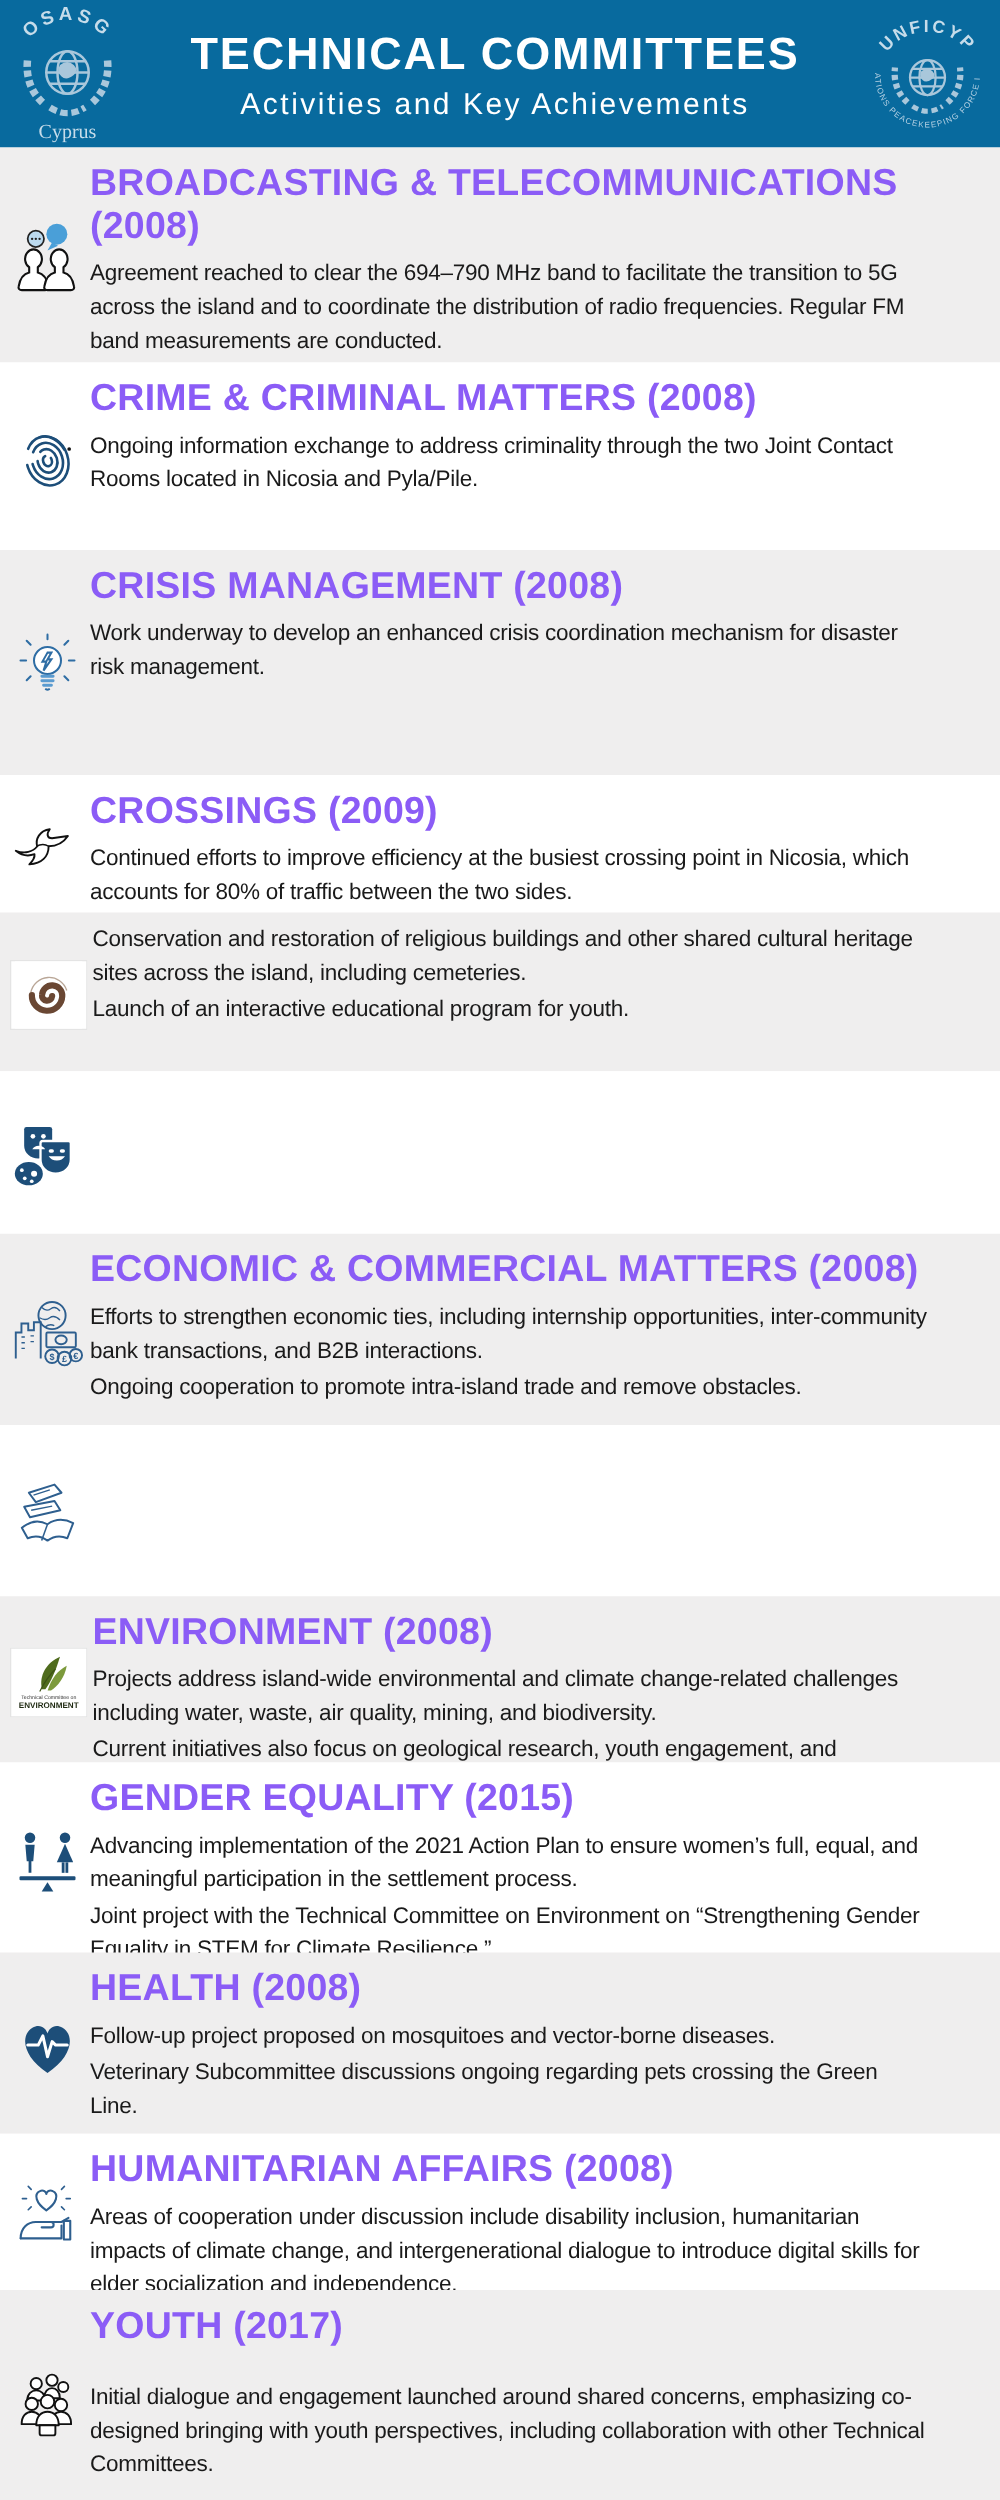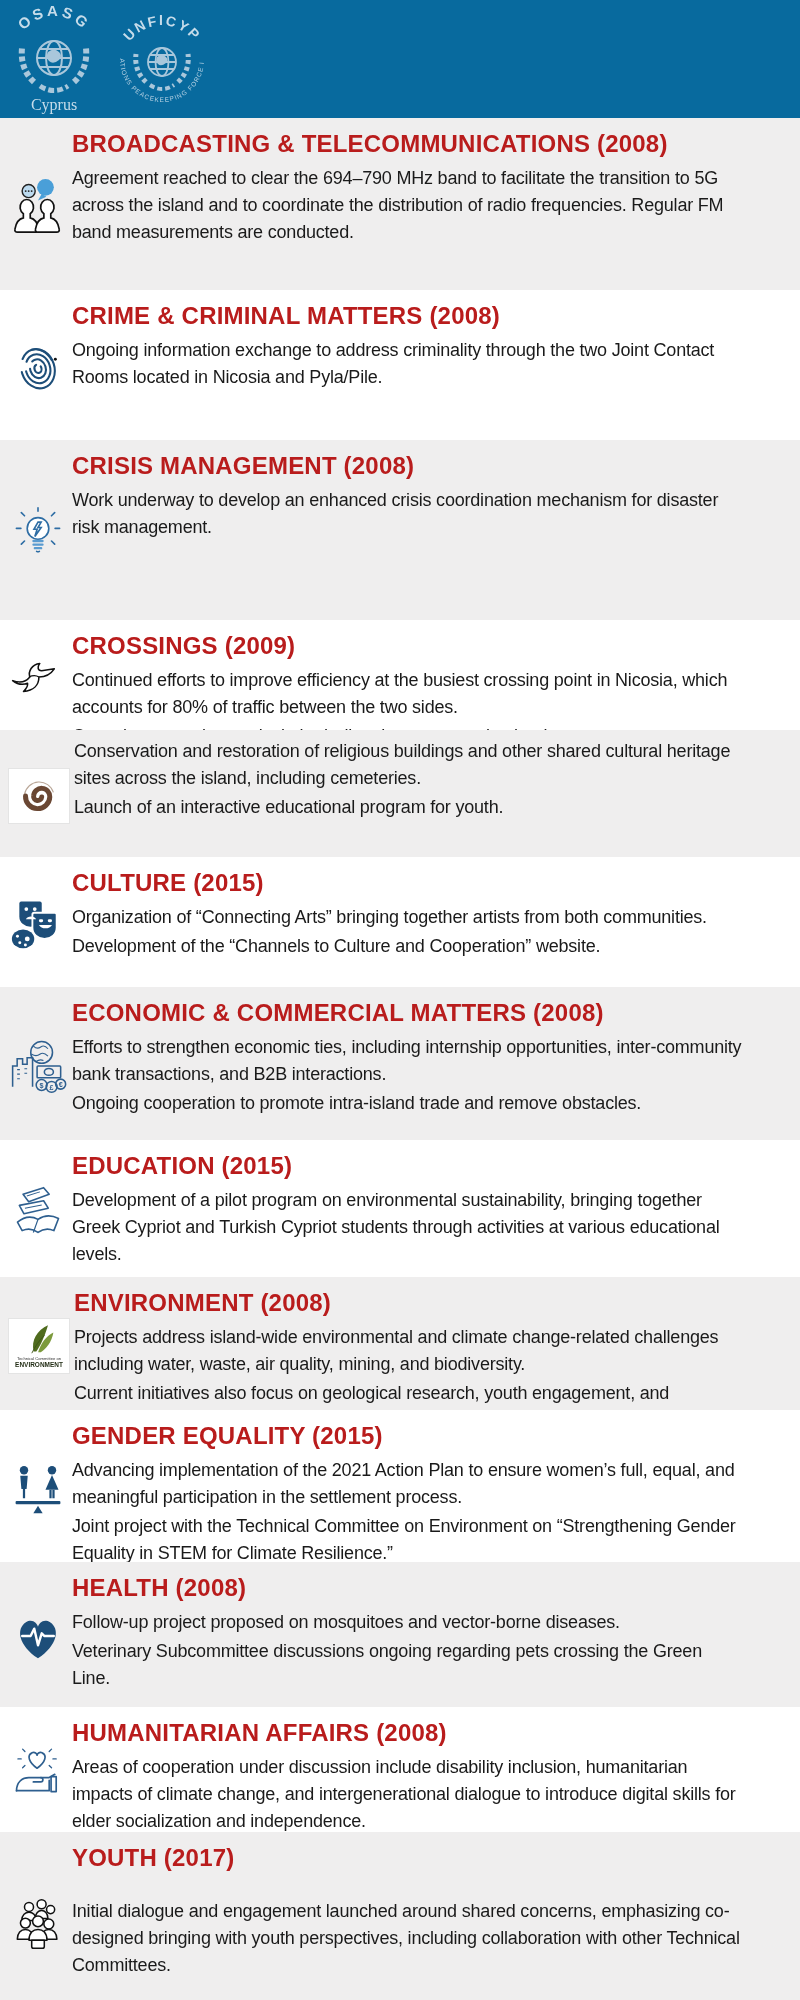--- a/index.html
+++ b/index.html
@@ -11,21 +11,21 @@
   .hdr .logo{flex:0 0 auto;}
   .hdr .titles{flex:1 1 auto;text-align:center;color:#fff;}
   .hdr h1{margin:2px 0 6px;font-size:36px;letter-spacing:1.5px;font-weight:bold;}
   .hdr .sub{font-size:24px;letter-spacing:2px;font-weight:400;}
 
   
   .row{display:flex;box-sizing:border-box;padding:8px 14px 4px 8px;overflow:hidden;background:#fff;}
   .row.alt{background:#efeeee;}
   .iconbox{flex:0 0 60px;display:flex;align-items:center;justify-content:center;align-self:center;}
   .txt{flex:1 1 auto;max-width:690px;padding-left:4px;}
-  .txt h2{margin:4px 0 7px;font-size:24px;color:#b91c1c;letter-spacing:0.2px;}
+  .txt h2{margin:4px 0 7px;font-size:30px;color:#8b5cf6;letter-spacing:0.2px;}
   .txt p{margin:0 0 2px;font-size:18px;line-height:1.5;letter-spacing:-0.2px;max-width:672px;}
   .row.gap-title h2{margin-bottom:26px;}
   .whitebox{background:#fff;border:1px solid #e4e4e4;}
 </style>
 </head>
 <body>
 
 <div class="page">
 
   <div class="hdr">
@@ -43,20 +43,24 @@
           <path d="M35 58 h34 M37.5 49 h29 M37.5 67 h29"></path>
         </g>
         <path d="M46 52 q6 -5 11 0 q4 4 0 8 q-6 5 -10 1 q-4 -4 -1 -9 z" fill="#a9c7db"></path>
         <path d="M32 82 Q18 69 20 48" stroke="#a9c7db" stroke-width="6" stroke-dasharray="5 3" fill="none"></path>
         <path d="M72 82 Q86 69 84 48" stroke="#a9c7db" stroke-width="6" stroke-dasharray="5 3" fill="none"></path>
         <path d="M38 86 q14 9 28 0" stroke="#a9c7db" stroke-width="5" stroke-dasharray="6 3" fill="none"></path>
         <text x="52" y="110" text-anchor="middle" font-size="16" fill="#c6dcea" font-family="'Liberation Serif',serif">Cyprus</text>
       </svg>
     </div>
 
+    <div class="titles">
+      <h1>TECHNICAL COMMITTEES</h1>
+      <div class="sub">Activities and Key Achievements</div>
+    </div>
 
     <div class="logo">
       <svg width="112" height="114" viewBox="0 0 112 114">
         <defs>
           <path id="arcR" d="M20 48 A 40 40 0 0 1 92 48" fill="none"></path>
           <path id="ringR" d="M14 60 a 42 42 0 0 0 84 0" fill="none"></path>
         </defs>
         <text font-size="14" letter-spacing="2" fill="#c6dcea" font-weight="bold">
           <textPath href="#arcR" startOffset="50%" text-anchor="middle">UNFICYP</textPath>
         </text>
@@ -175,25 +179,20 @@
           <rect x="31" y="25" width="4.5" height="3" rx="1.5"></rect>
             <rect x="40.5" y="25" width="4.5" height="3" rx="1.5"></rect>
           <path d="M31 31 a8 7 0 0 0 14 0 z"></path>
           <circle cx="18.5" cy="46" r="2.6"></circle>
           <circle cx="8" cy="43" r="1.6"></circle>
             <circle cx="10.5" cy="50" r="1.6"></circle>
             <circle cx="16.5" cy="52.5" r="1.6"></circle>
         </g>
       </svg>
     </div>
-    <div class="txt">
-      <h2>CULTURE (2015)</h2>
-      <p>Organization of “Connecting Arts” bringing together artists from both communities.</p>
-      <p>Development of the “Channels to Culture and Cooperation” website.</p>
-    </div>
   </section>
 
   <section class="row alt" style="height:153px">
     <div class="iconbox">
       <svg width="58" height="56" viewBox="0 0 64 60">
         <g fill="none" stroke="#2e5f8f" stroke-width="1.7">
           <circle cx="36" cy="15" r="12"></circle>
           <path d="M27 8 q4 4 8 1 t8 2 M25 17 q5 3 9 0 t9 2 M30 25 q4 -3 8 -1" stroke-width="1.2"></path>
           <path d="M4 53 V30 h5 v-8 h6 v6 h5 v-7 h6 v32"></path>
           <path d="M9 34 h3 M9 39 h3 M9 44 h3 M17 33 h3 M17 38 h3" stroke-width="1.2"></path>
@@ -221,24 +220,20 @@
     <div class="iconbox">
       <svg width="56" height="56" viewBox="0 0 60 60">
         <g fill="#fff" stroke="#2e5f8f" stroke-width="1.7" stroke-linejoin="round">
           <path d="M14 12 l22 -7 l6 7 l-22 8 z"></path>
           <path d="M10 24 l26 -5 l5 8 l-26 6 z"></path>
           <path d="M8 42 q11 -9 22 -3 q10 -7 22 -1 l-5 13 q-9 -4 -17 2 q-8 -6 -17 -2 z"></path>
           <path d="M30 39 l-5 14" stroke-width="1.3"></path>
           <path d="M18 14 l14 -4.5 M16 27 l18 -3.5" stroke-width="1.1"></path>
         </g>
       </svg>
-    </div>
-    <div class="txt">
-      <h2>EDUCATION (2015)</h2>
-      <p>Development of a pilot program on environmental sustainability, bringing together Greek Cypriot and Turkish Cypriot students through activities at various educational levels.</p>
     </div>
   </section>
 
   <section class="row alt" style="height:133px">
     <div class="iconbox whitebox">
       <svg width="54" height="54" viewBox="0 0 60 60">
         <rect width="60" height="60" fill="#fff"></rect>
         <path d="M24 36 C21 24 28 12 40 7 C36 20 32 29 27 36 Z" fill="#4f6b1d"></path>
         <path d="M29 37 C32 27 38 19 46 15 C44 26 38 33 32 37 Z" fill="#7c9a3c"></path>
         <path d="M22 38 C26 30 30 24 36 18" fill="none" stroke="#3c5216" stroke-width="1"></path>

